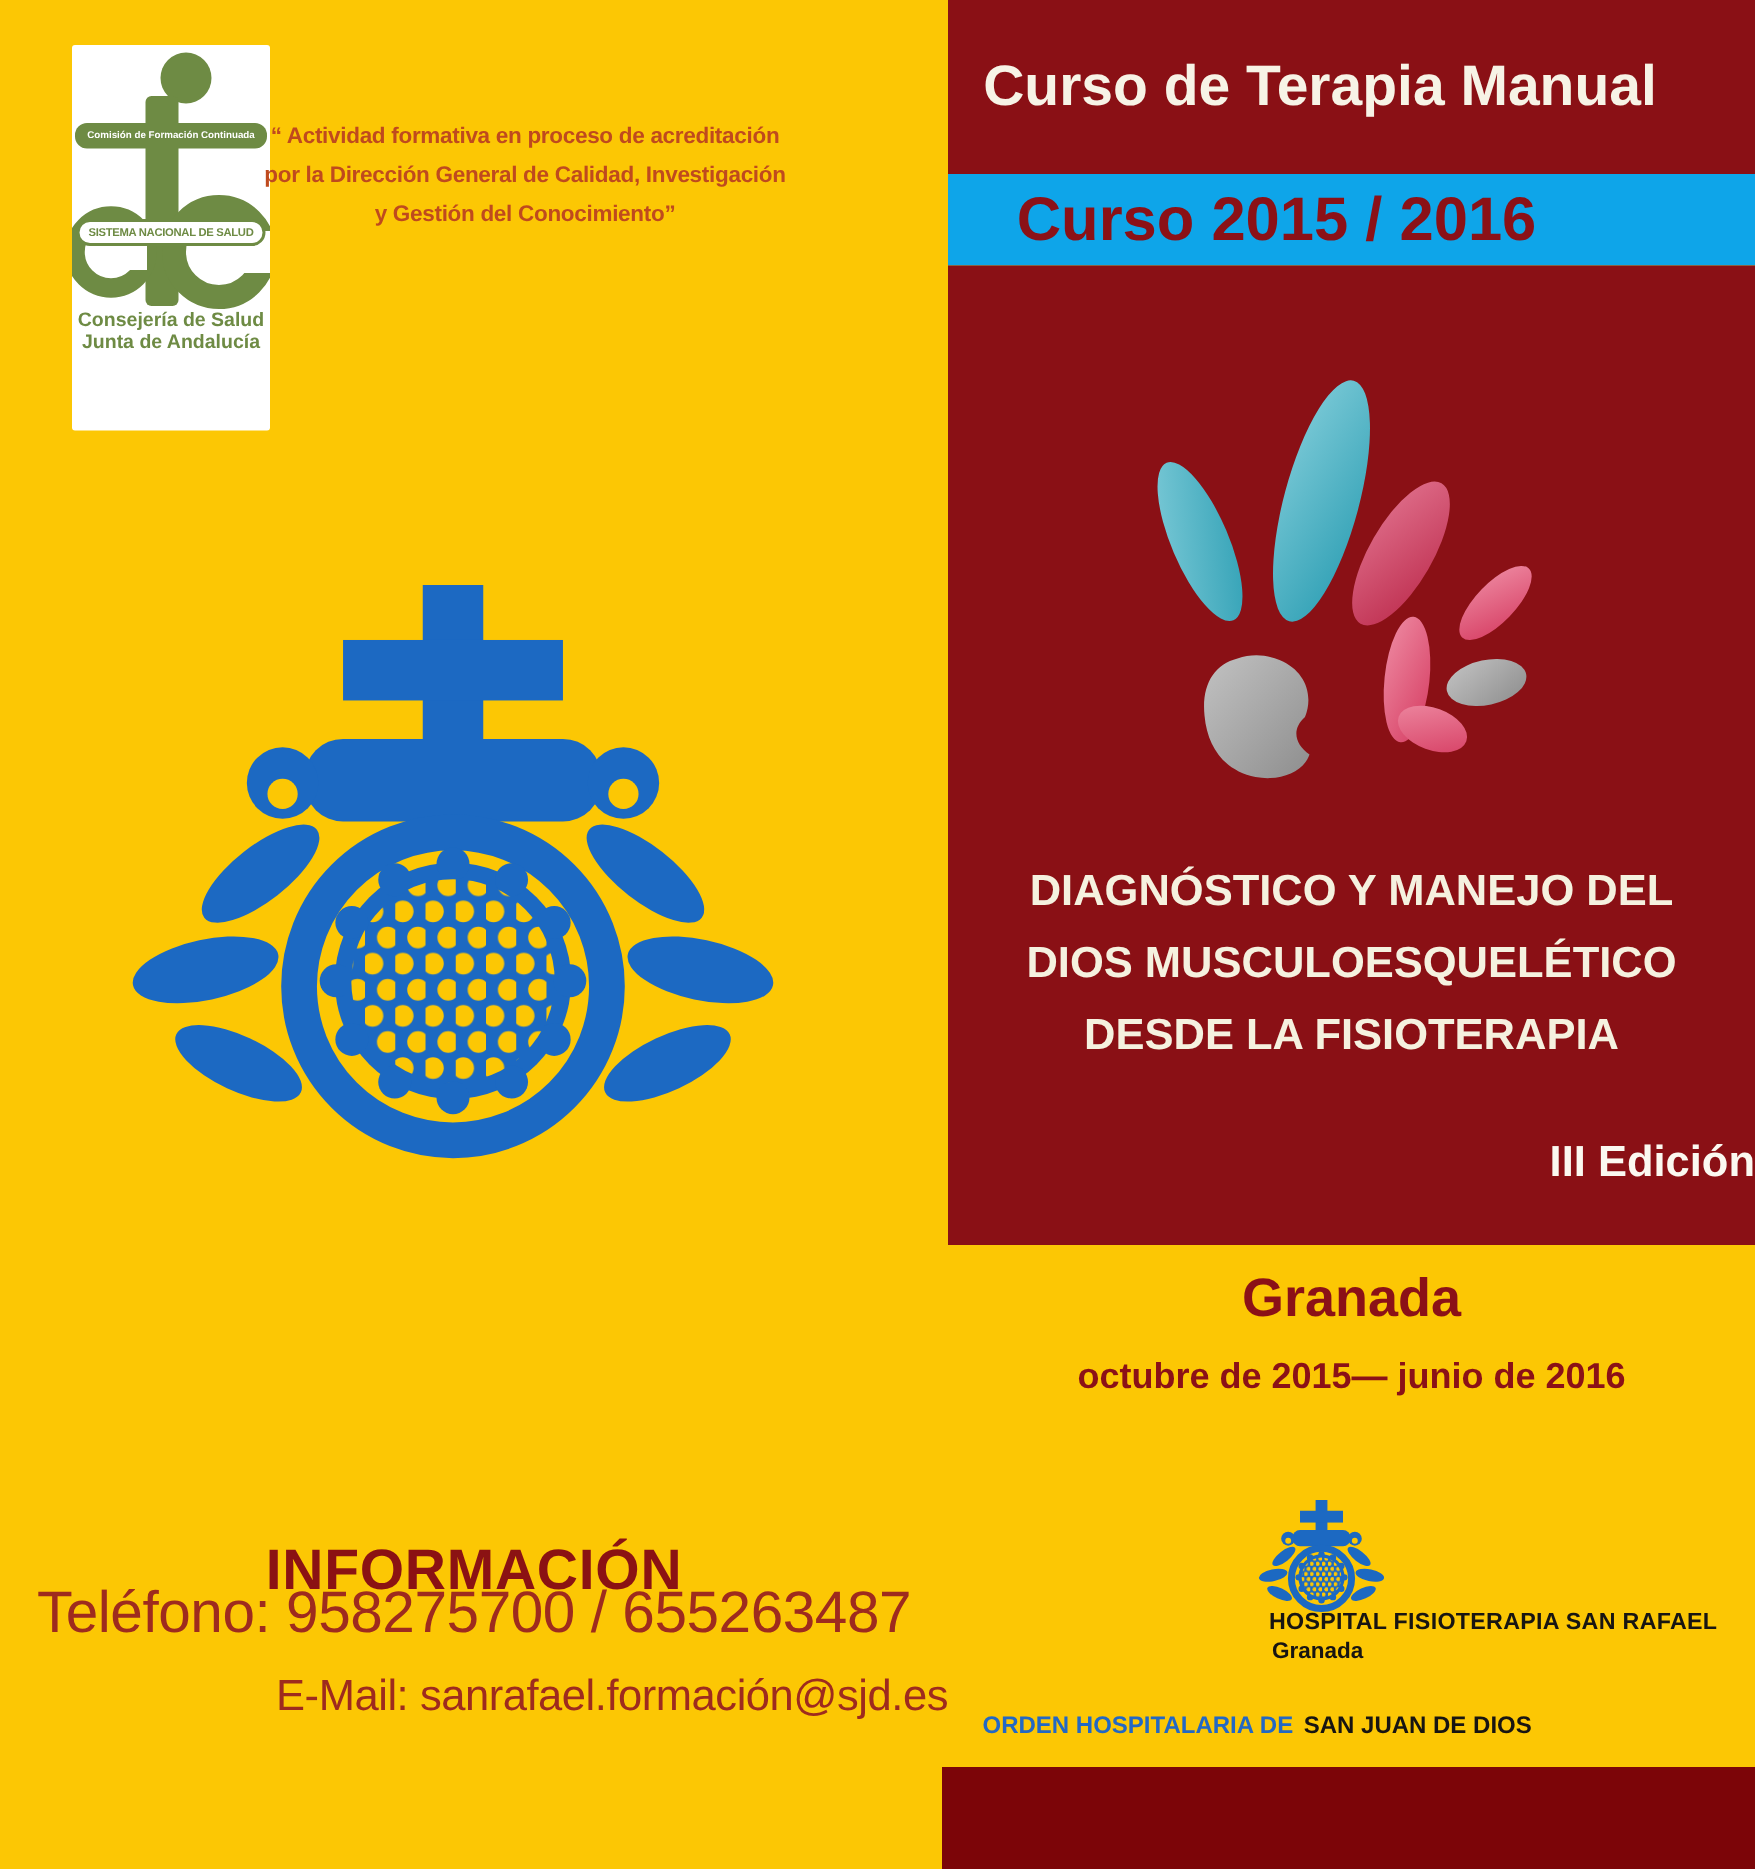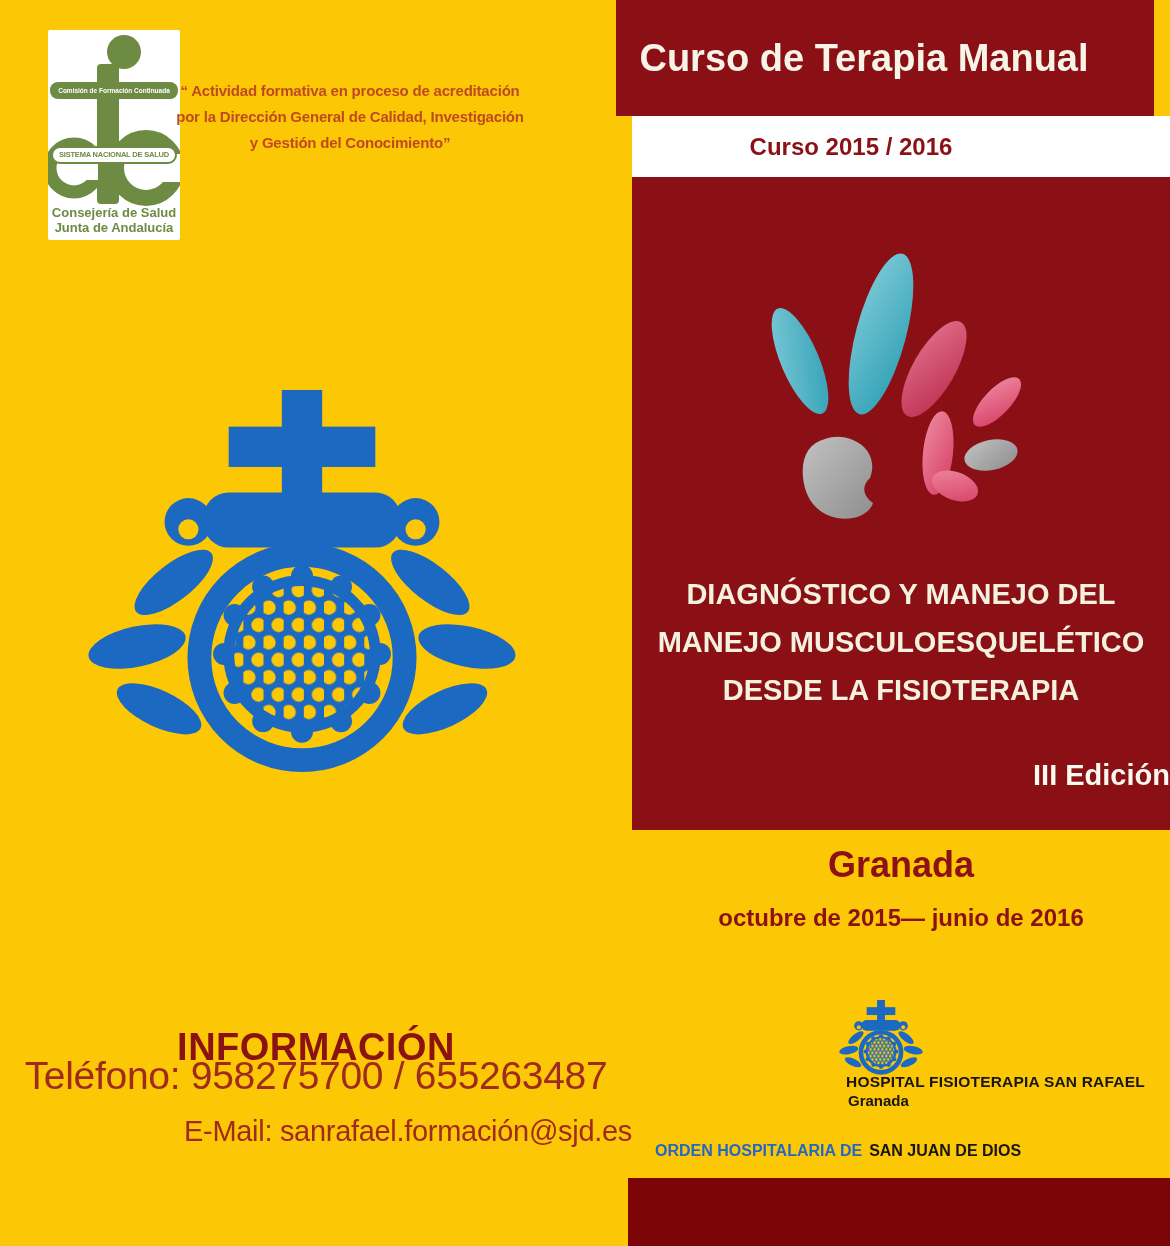--- a/index.html
+++ b/index.html
@@ -4,21 +4,21 @@
 <style>
   html,body{margin:0;padding:0;background:#888;}
   .page{
     position:relative; width:1170px; height:1246px; overflow:hidden;
     background:#FCC704;
     font-family:"Liberation Sans", sans-serif;
   }
   .abs{position:absolute;}
   
   .cfc-box{
-    left:48px; top:30px; width:132px; height:210px;
+    left:48px; top:30px; width:132px; height:257px;
     background:#ffffff; border-radius:2px;
   }
   .cfc-band1{
     left:2px; top:52px; right:2px; height:17px;
     background:#6e8b44; border-radius:8px;
     color:#ffffff; font-size:6.5px; font-weight:bold;
     line-height:17px; text-align:center; white-space:nowrap;
   }
   .cfc-band2{
     left:3px; top:116px; right:3px; height:18px;
@@ -47,30 +47,30 @@
     color:#9E2B1E; font-size:39px; text-align:center; line-height:42px;
     letter-spacing:-0.3px;
   }
   .info-email{
     left:0; top:1110px; width:632px;
     color:#9E2B1E; font-size:29px; text-align:right; line-height:42px;
     letter-spacing:-0.3px;
   }
   
   .band-top{
-    left:616px; top:0; width:538px; height:116px;
+    left:632px; top:0; width:538px; height:116px;
     background:#8A1015;
     color:#F7F3E6; font-size:38px; font-weight:bold;
     line-height:116px; text-align:center;
     padding-right:42px; box-sizing:border-box; white-space:nowrap;
   }
   .band-year{
     left:632px; top:116px; width:538px; height:61px;
-    background:#ffffff;
-    color:#8B1117; font-size:24px; font-weight:bold;
+    background:#0ea5e9;
+    color:#8B1117; font-size:41px; font-weight:bold;
     line-height:61px; text-align:center;
     padding-right:100px; box-sizing:border-box; white-space:nowrap;
   }
   .main-panel{
     left:632px; top:177px; width:538px; height:653px;
     background:#8A1015;
   }
   .course-title{
     left:632px; top:570px; width:538px;
     color:#F5F1DF; font-size:29px; font-weight:bold;
@@ -222,21 +222,21 @@
     <ellipse cx="210" cy="233" rx="24" ry="14" transform="rotate(20 210 233)" fill="url(#pinkBrightG)"></ellipse>
     <ellipse cx="189" cy="116" rx="21" ry="54" transform="rotate(30 189 116)" fill="url(#pinkDarkG)"></ellipse>
     <ellipse cx="252" cy="149" rx="13" ry="32" transform="rotate(44 252 149)" fill="url(#pinkBrightG)"></ellipse>
     <ellipse cx="246" cy="202" rx="27" ry="15" transform="rotate(-12 246 202)" fill="url(#grayG)"></ellipse>
     <ellipse cx="136" cy="81" rx="25" ry="83" transform="rotate(15 136 81)" fill="url(#tealG)"></ellipse>
     <ellipse cx="55" cy="108" rx="19" ry="57" transform="rotate(-23 55 108)" fill="url(#tealG)"></ellipse>
   </svg>
 
   <div class="abs course-title">
     <div>DIAGNÓSTICO Y MANEJO DEL</div>
-    <div>MANEJO MUSCULOESQUELÉTICO</div>
+    <div>DIOS MUSCULOESQUELÉTICO</div>
     <div>DESDE LA FISIOTERAPIA</div>
   </div>
 
   <div class="abs edition">III Edición</div>
   <div class="abs city">Granada</div>
   <div class="abs dates">octubre de 2015— junio de 2016</div>
 
   <svg class="abs" style="left:838px; top:1000px;" width="86" height="77" viewBox="0 0 240 215">
     <use href="#sjd-emblem-sym"></use>
   </svg>

